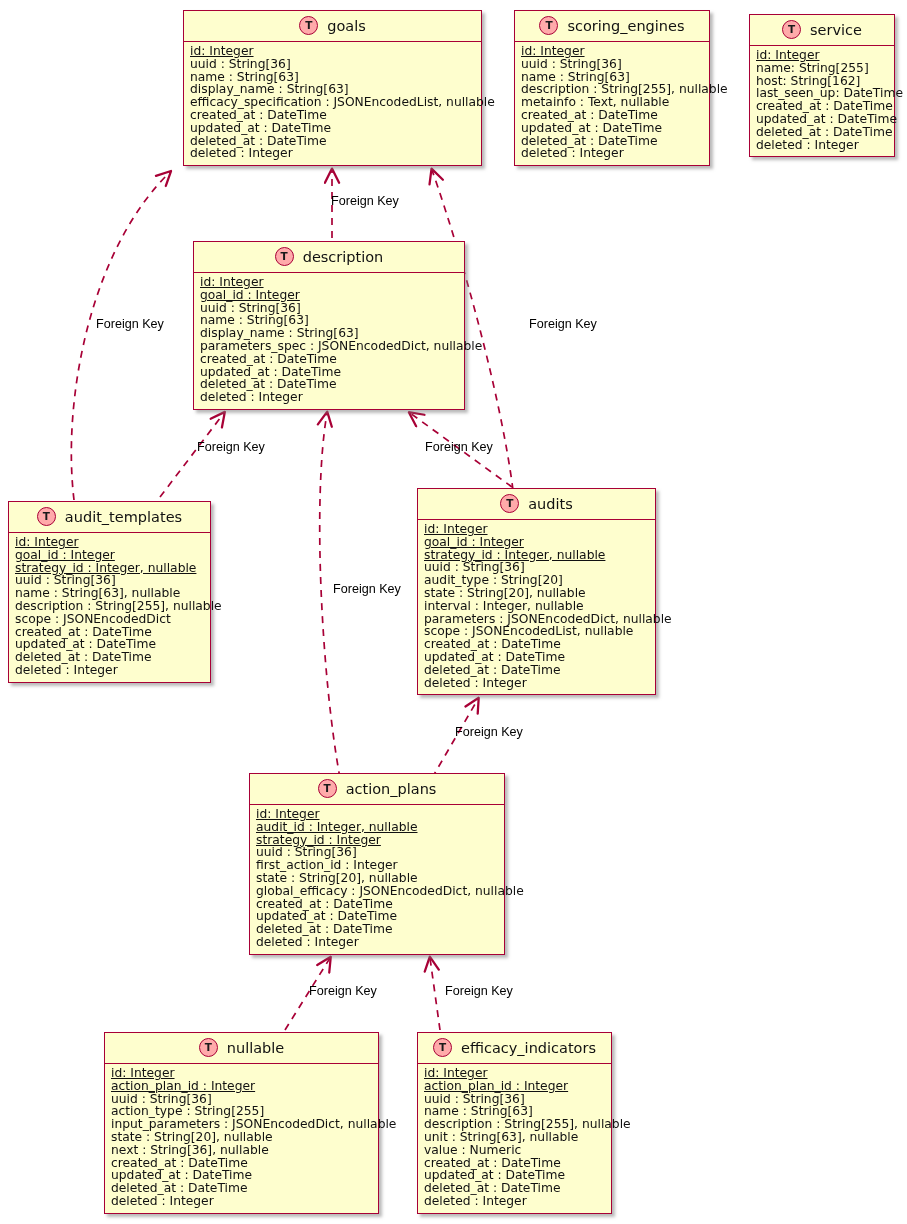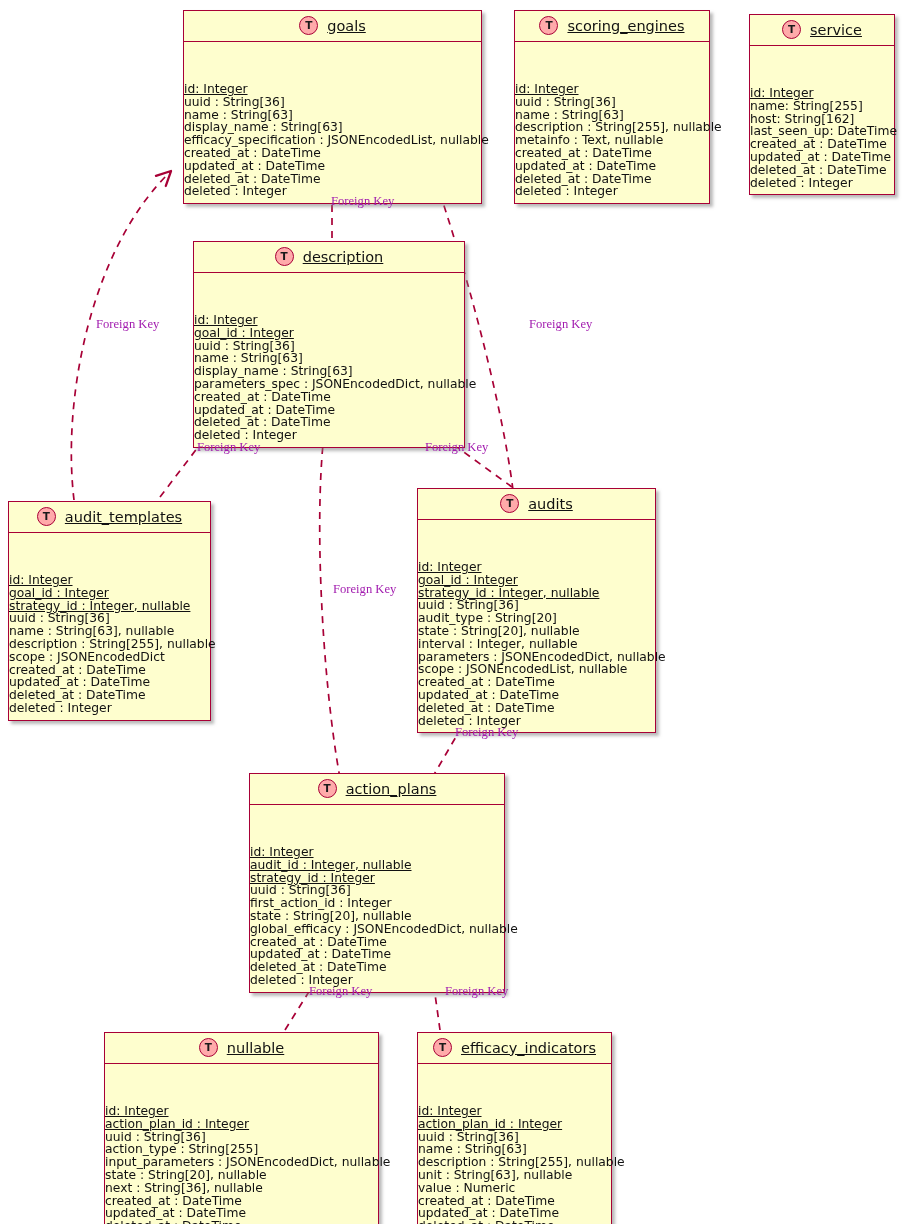--- a/index.html
+++ b/index.html
@@ -52,45 +52,43 @@
     font-weight: bold;
     color: #1A1A1A;
     line-height: 1;
     flex: 0 0 auto;
     font-family: "DejaVu Sans", sans-serif;
   }
   .entity-title {
     font-size: 14.5px;
     color: #111111;
     white-space: nowrap;
-    text-decoration: underline;
   }
   .entity-body {
-    padding: 3px 6px 5px 0;
-    margin-top: 38px;
+    padding: 3px 6px 5px 6px;
   }
   .field {
     font-size: 12.3px;
     color: #111111;
     white-space: nowrap;
     line-height: 12.8px;
     padding: 0;
   }
   .field.pk {
     text-decoration: underline;
   }
   .field.fk {
     text-decoration: underline;
   }
   .edge-label {
     position: absolute;
     font-size: 12.6px;
-    color: #a21caf;
+    color: #000000;
     white-space: nowrap;
-    font-family: Liberation Serif, serif;
+    font-family: Liberation Sans, sans-serif;
   }
 </style>
 </head>
 <body>
 
 <div id="canvas">
 
   <svg id="edges" viewBox="0 0 907 1224" width="907" height="1224">
     <defs>
       <marker id="ah" viewBox="0 0 12 12" refX="10" refY="6" markerWidth="10" markerHeight="10" orient="auto-start-reverse">

